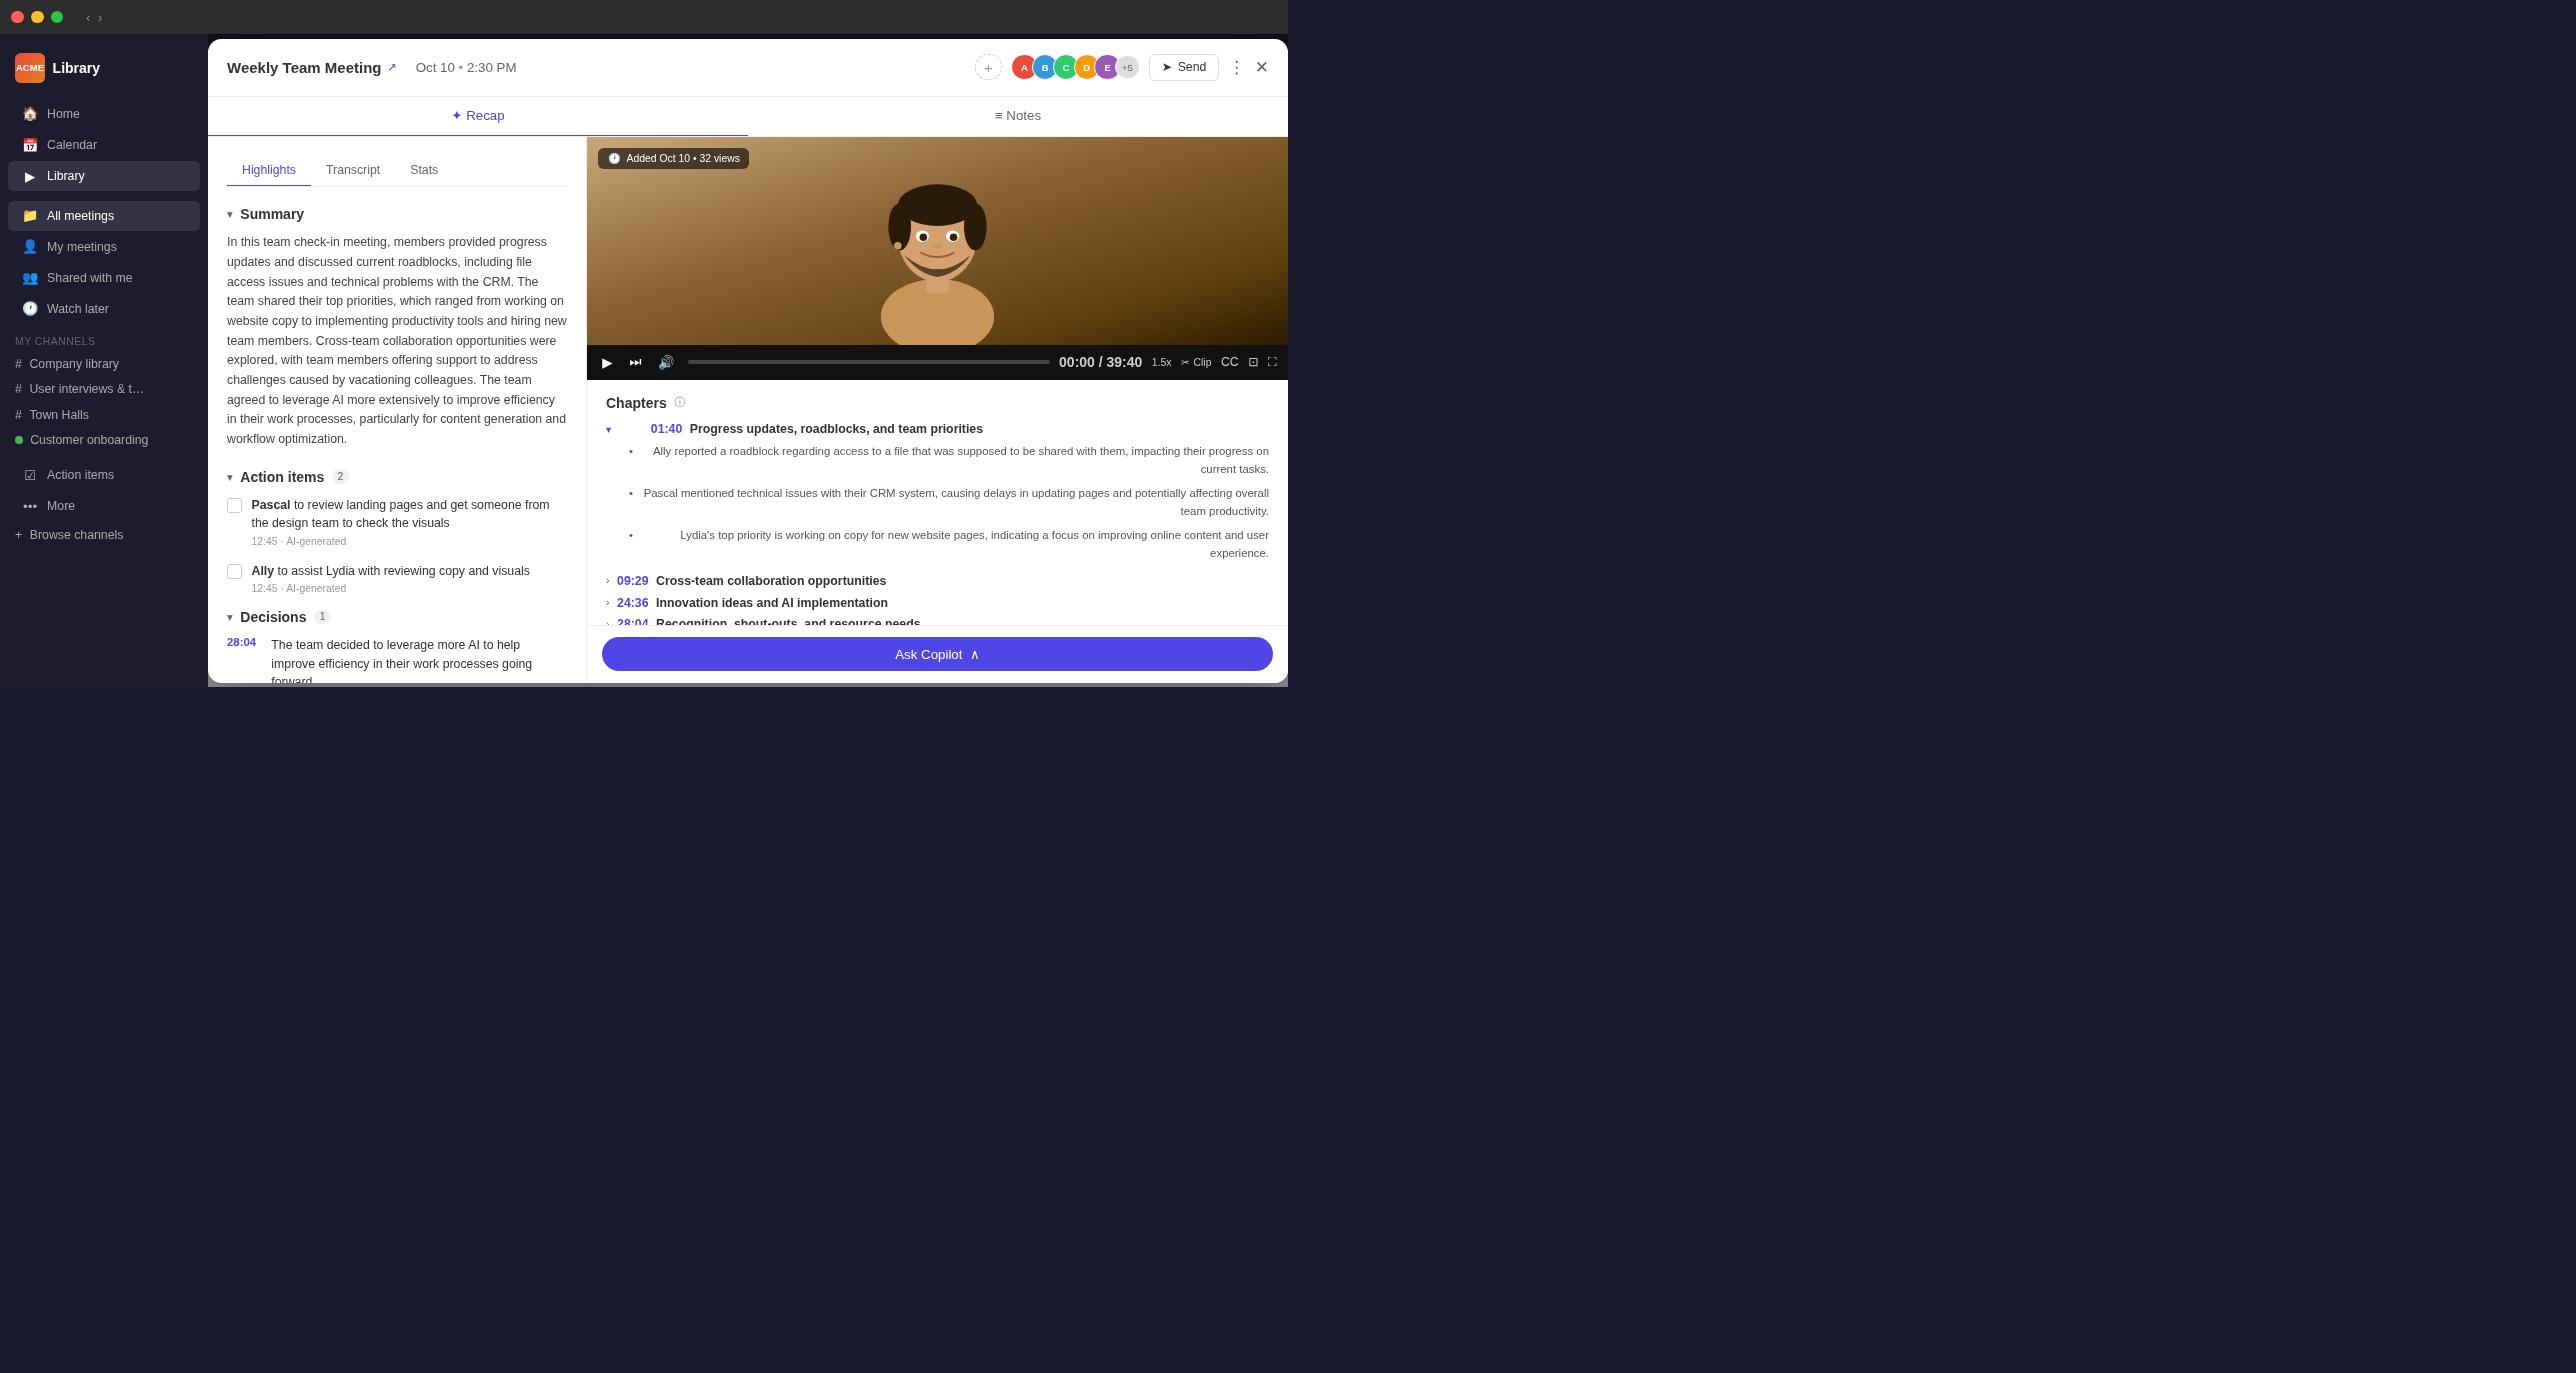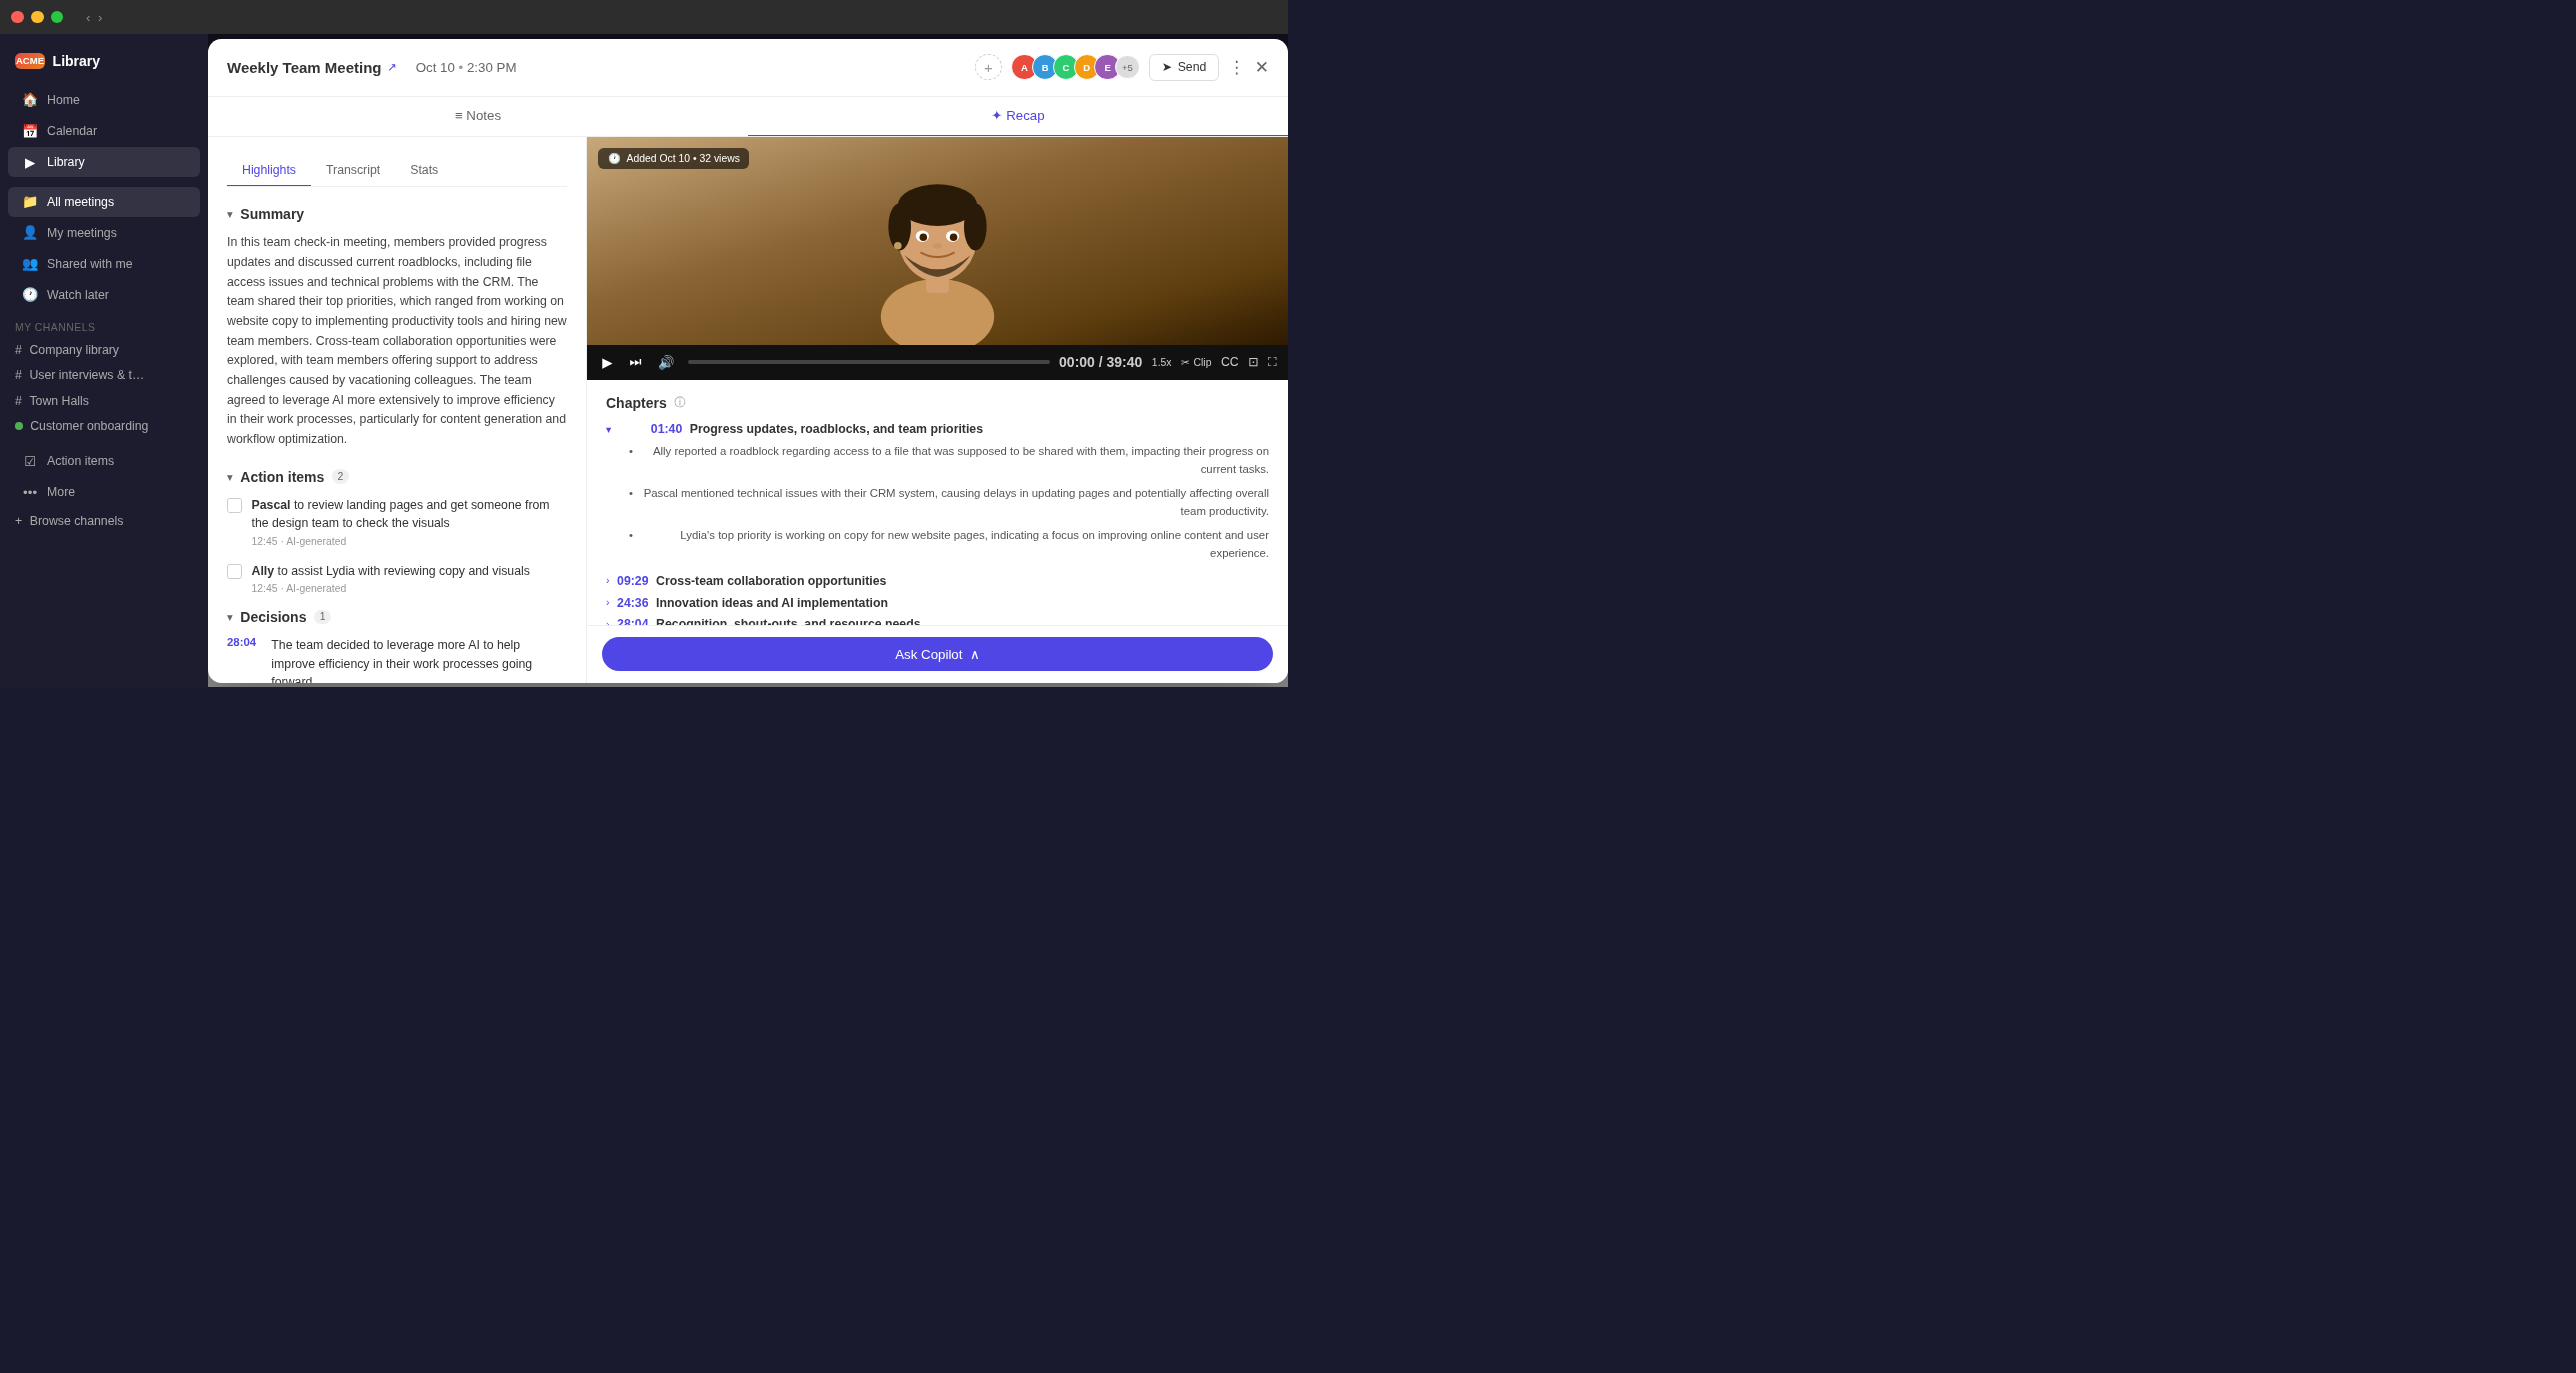--- a/index.html
+++ b/index.html
@@ -52,21 +52,21 @@
       padding: 11.4px 0;
       flex-shrink: 0;
       overflow-y: auto;
     }
     .sidebar-logo {
       padding: 7.6px 15px 15px;
       display: flex;
       align-items: center;
     }
     .logo-box {
-      width: 30px; height: 16px;
+      width: 30px; height: 30px;
       background: linear-gradient(135deg, #e74c3c, #e67e22);
       border-radius: 5.7px;
       display: flex; align-items: center; justify-content: center;
       font-weight: bold; color: white; font-size: 9.5px;
       margin-right: 7.6px;
     }
     .library-title { color: #fff; font-size: 14px; font-weight: 600; }
 
     .sidebar-nav-item {
       display: flex; align-items: center;
@@ -766,25 +766,25 @@
             <button class="send-btn">
               <span>➤</span>
               <span>Send</span>
             </button>
             <button class="more-btn">⋮</button>
             <button class="close-btn">✕</button>
           </div>
         </div>
 
         <div class="modal-tabs">
+          <div class="modal-tab active">
+            <span>✦ Recap</span>
+          </div>
           <div class="modal-tab">
             <span>≡ Notes</span>
-          </div>
-          <div class="modal-tab active">
-            <span>✦ Recap</span>
           </div>
         </div>
 
         <div class="modal-body">
 
           <div class="modal-left">
 
             <div class="inner-tabs">
               <div class="inner-tab active">
                 <span>Highlights</span>

